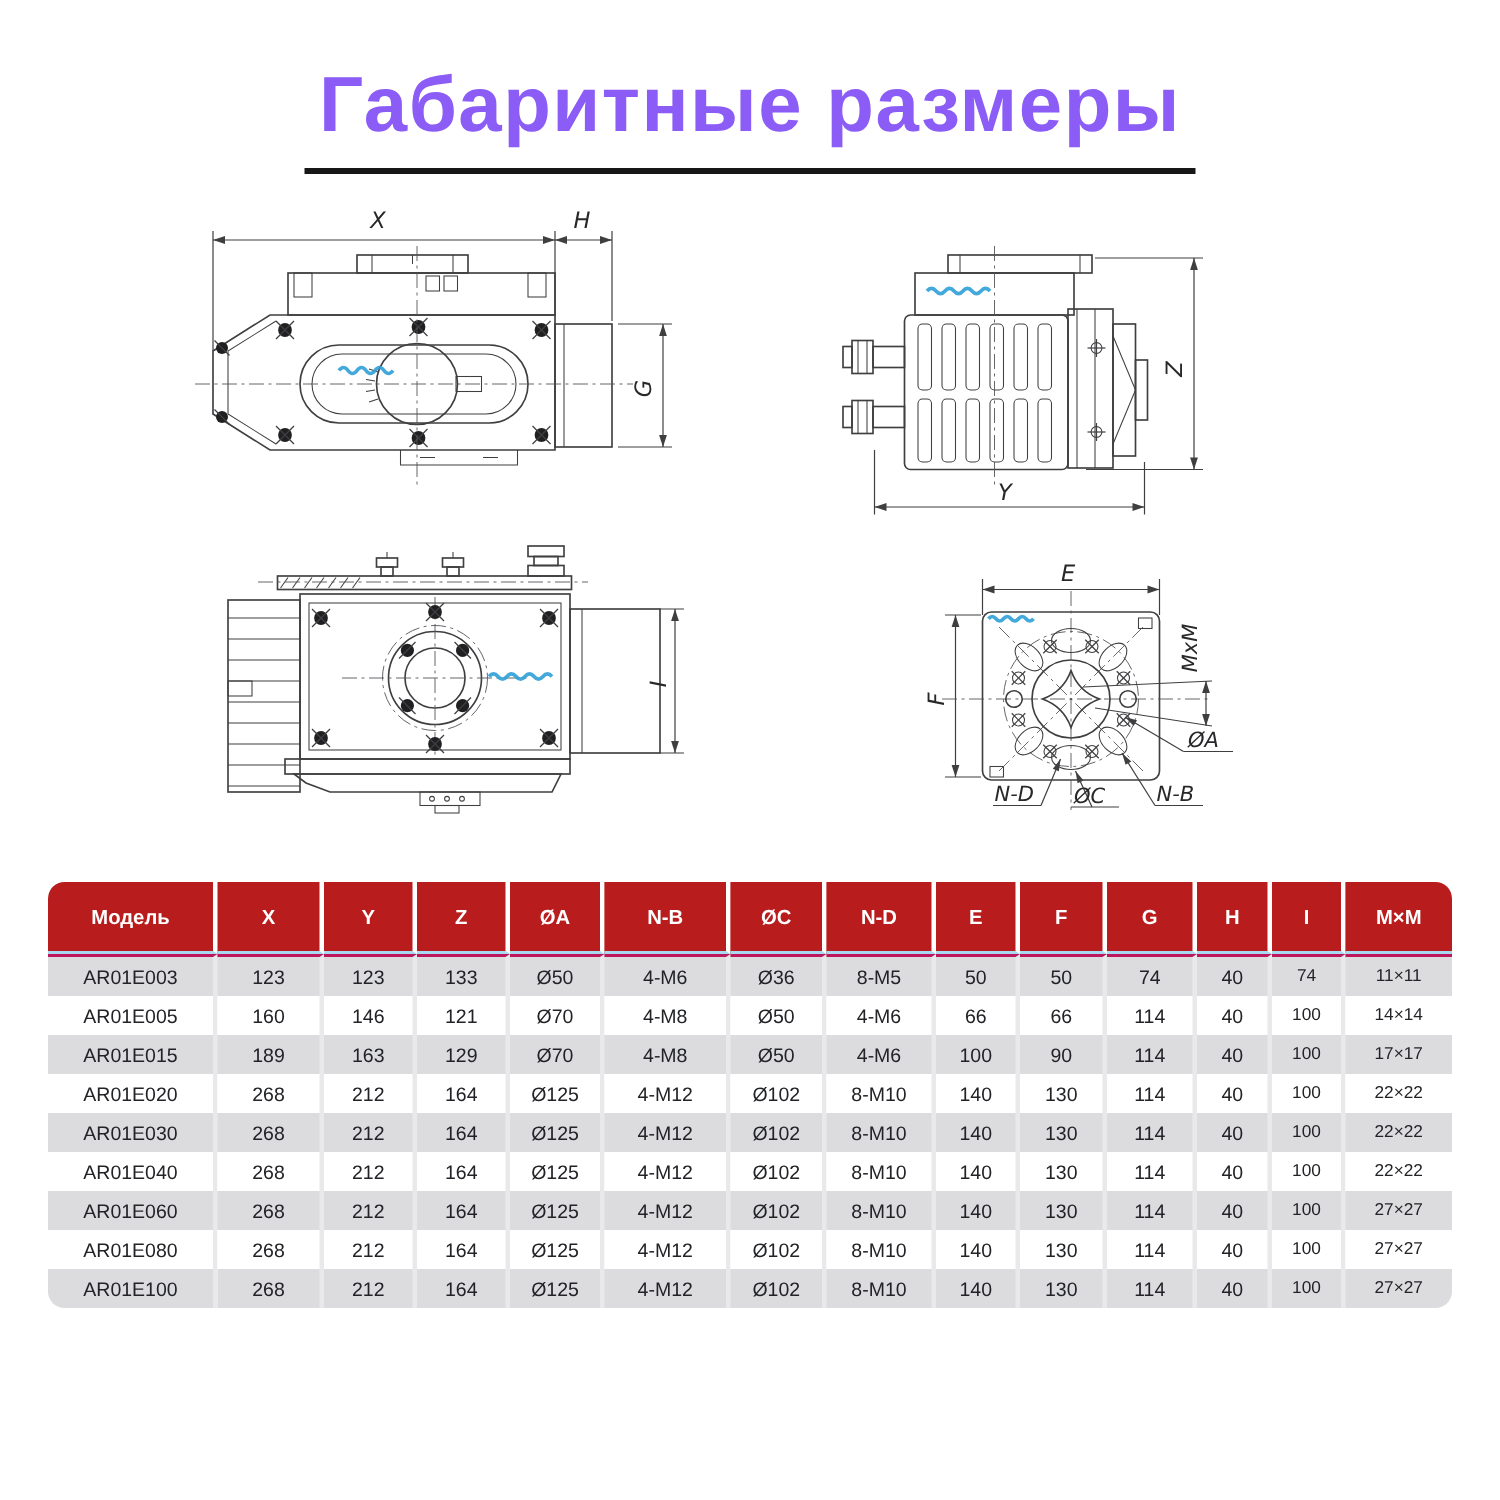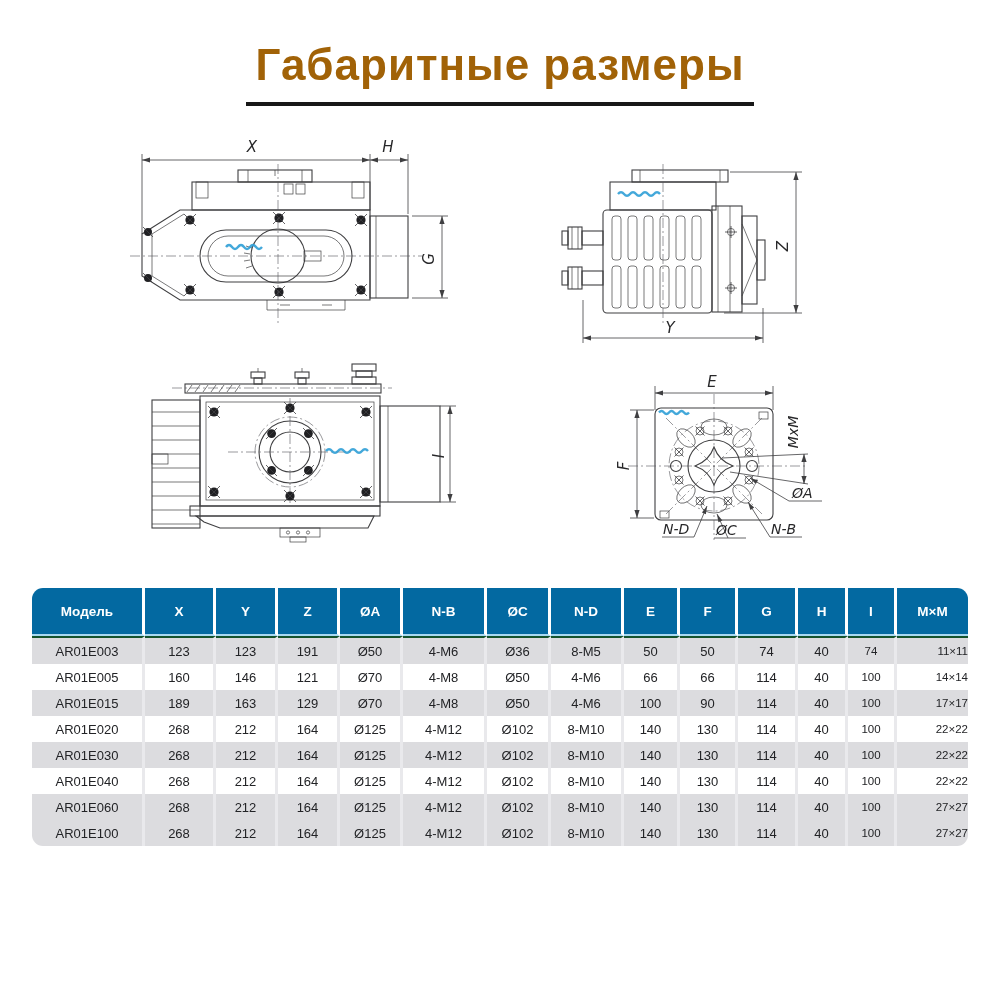--- a/index.html
+++ b/index.html
@@ -3,54 +3,54 @@
 <meta charset="utf-8">
 <style>
   html,body { margin:0; padding:0; }
   body {
     width:1000px; height:1000px; position:relative; background:#ffffff;
     font-family:"Liberation Sans", sans-serif; overflow:hidden;
   }
   
   .title-wrap { position:absolute; top:40px; left:0; right:0; display:flex; justify-content:center; }
   .title {
-    font-size:44px; font-weight:bold; color:#a16207; letter-spacing:1px;
+    font-size:52px; font-weight:bold; color:#8b5cf6; letter-spacing:1px;
     padding:0 10px 12px 10px; border-bottom:4px solid #171717;
   }
   
   .drw { position:absolute; }
   .ol  { fill:none; stroke:#3f3f41; stroke-width:1.1; }
   .th  { fill:none; stroke:#3f3f41; stroke-width:0.7; }
   .cl  { fill:none; stroke:#55555a; stroke-width:0.6; stroke-dasharray:10 3 2 3; }
   .dim { fill:none; stroke:#3f3f41; stroke-width:0.8; }
   .arr { fill:#3f3f41; stroke:none; }
   .scr { fill:#202023; stroke:none; }
   .dtx { font:italic 15px "DejaVu Sans", sans-serif; fill:#28282a; }
   .dtx2{ font:italic 14px "DejaVu Sans", sans-serif; fill:#28282a; }
   .logo{ fill:none; stroke:#2f9fd6; stroke-width:2.4; opacity:0.9; }
   
   .dim-table {
     position:absolute; left:32px; top:588px; width:936px;
     border-collapse:separate; border-spacing:0; table-layout:fixed;
   }
   .dim-table th {
-    background:#0369a1; color:#ffffff; font-size:13.5px; font-weight:bold;
+    background:#b91c1c; color:#ffffff; font-size:13.5px; font-weight:bold;
     height:46px; border-right:3px solid #ffffff; border-bottom:2px solid #a7d9f2;
     text-align:center; vertical-align:middle; padding:0;
   }
   .dim-table th:first-child { border-top-left-radius:11px; }
   .dim-table th:last-child  { border-right:none; border-top-right-radius:11px;margin-left:40px; }
   .dim-table td {
     height:26px; text-align:center; vertical-align:middle;
     font-size:13px; color:#222326; background:#ffffff;
     border-right:3px solid #e9e9ec; padding:0;
   }
-  .dim-table td:last-child { border-right:none;text-align:right; }
+  .dim-table td:last-child { border-right:none; }
   .dim-table tr.odd td { background:#dcdcdf; }
-  .dim-table tr.first td { border-top:2px solid #14532d; }
+  .dim-table tr.first td { border-top:2px solid #be185d; }
   .dim-table tr:last-child td:first-child { border-bottom-left-radius:11px; }
   .dim-table tr:last-child td:last-child  { border-bottom-right-radius:11px; }
   .dim-table td.small { font-size:11.5px; }
 </style>
 </head>
 <body>
 
 <div class="title-wrap">
   <div class="title">Габаритные размеры</div>
 </div>
@@ -493,21 +493,21 @@
         <th>H</th>
         <th>I</th>
         <th>M×M</th>
       </tr>
   </thead>
   <tbody>
       <tr class="odd first">
         <td>AR01E003</td>
         <td>123</td>
         <td>123</td>
-        <td>191</td>
+        <td>133</td>
         <td>Ø50</td>
         <td>4-M6</td>
         <td>Ø36</td>
         <td>8-M5</td>
         <td>50</td>
         <td>50</td>
         <td>74</td>
         <td>40</td>
         <td class="small">74</td>
         <td class="small">11×11</td>
@@ -601,20 +601,36 @@
         <td>4-M12</td>
         <td>Ø102</td>
         <td>8-M10</td>
         <td>140</td>
         <td>130</td>
         <td>114</td>
         <td>40</td>
         <td class="small">100</td>
         <td class="small">27×27</td>
       </tr>
+      <tr class="even">
+        <td>AR01E080</td>
+        <td>268</td>
+        <td>212</td>
+        <td>164</td>
+        <td>Ø125</td>
+        <td>4-M12</td>
+        <td>Ø102</td>
+        <td>8-M10</td>
+        <td>140</td>
+        <td>130</td>
+        <td>114</td>
+        <td>40</td>
+        <td class="small">100</td>
+        <td class="small">27×27</td>
+      </tr>
       <tr class="odd">
         <td>AR01E100</td>
         <td>268</td>
         <td>212</td>
         <td>164</td>
         <td>Ø125</td>
         <td>4-M12</td>
         <td>Ø102</td>
         <td>8-M10</td>
         <td>140</td>

